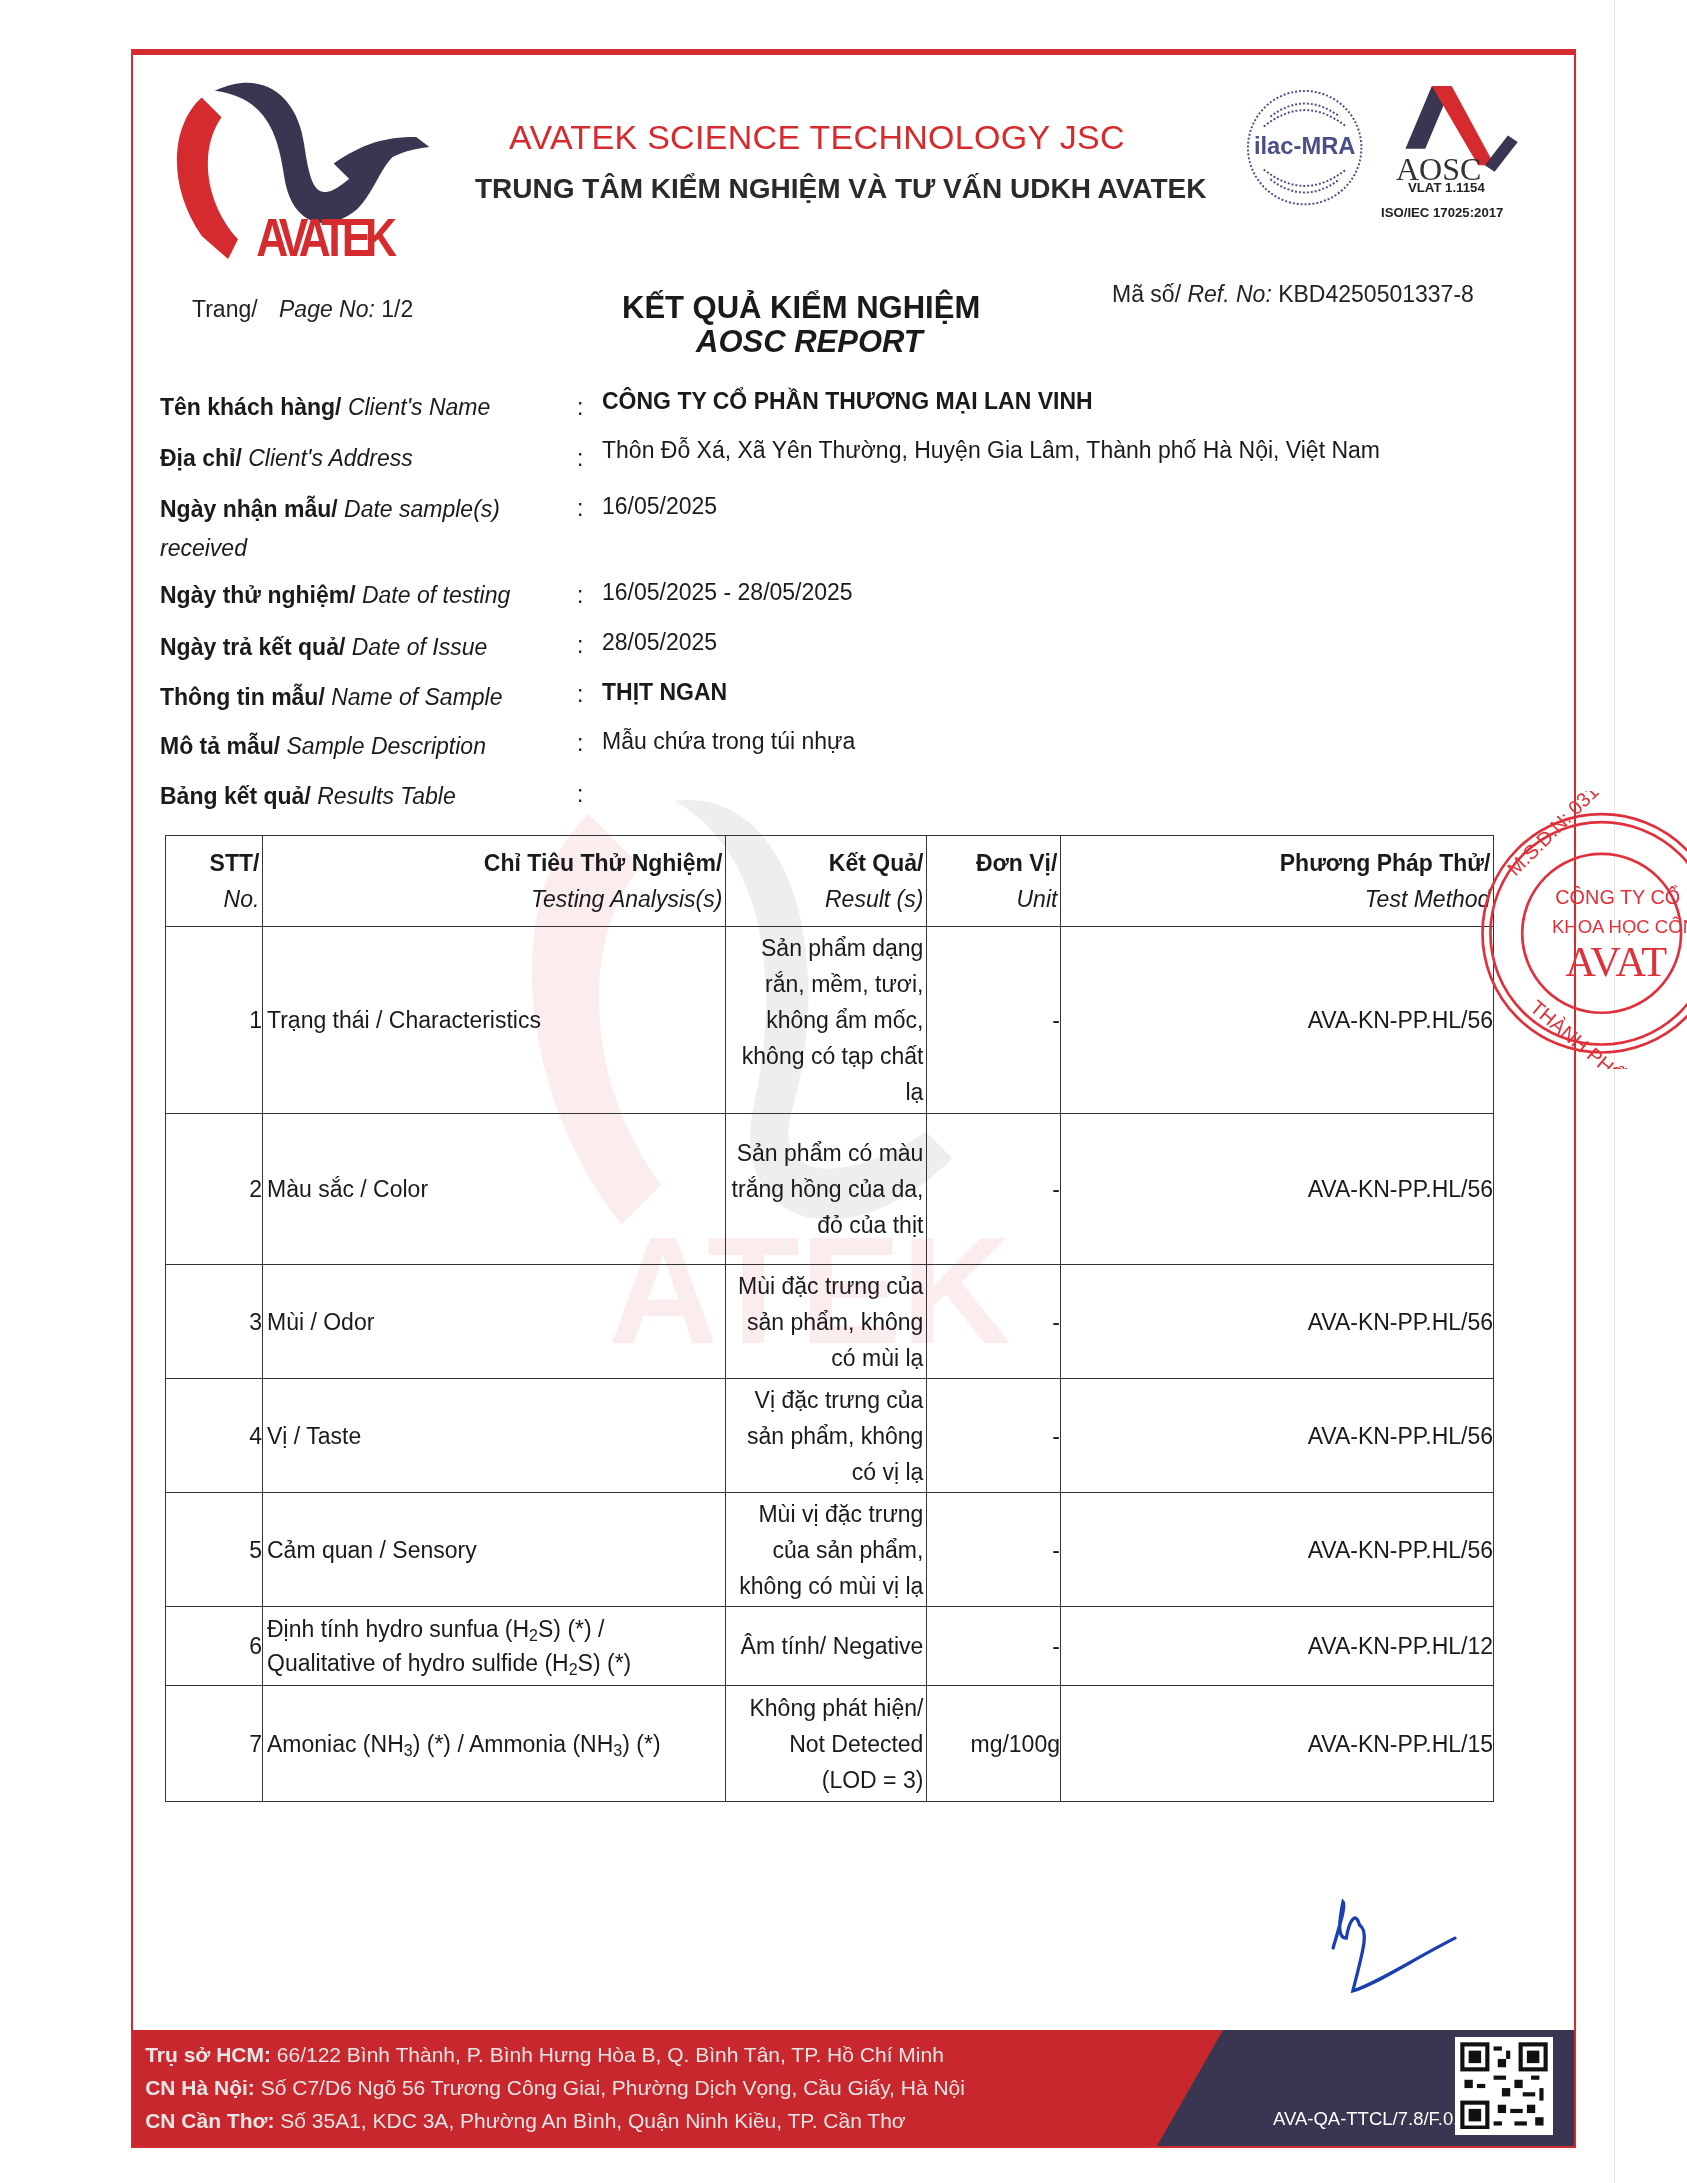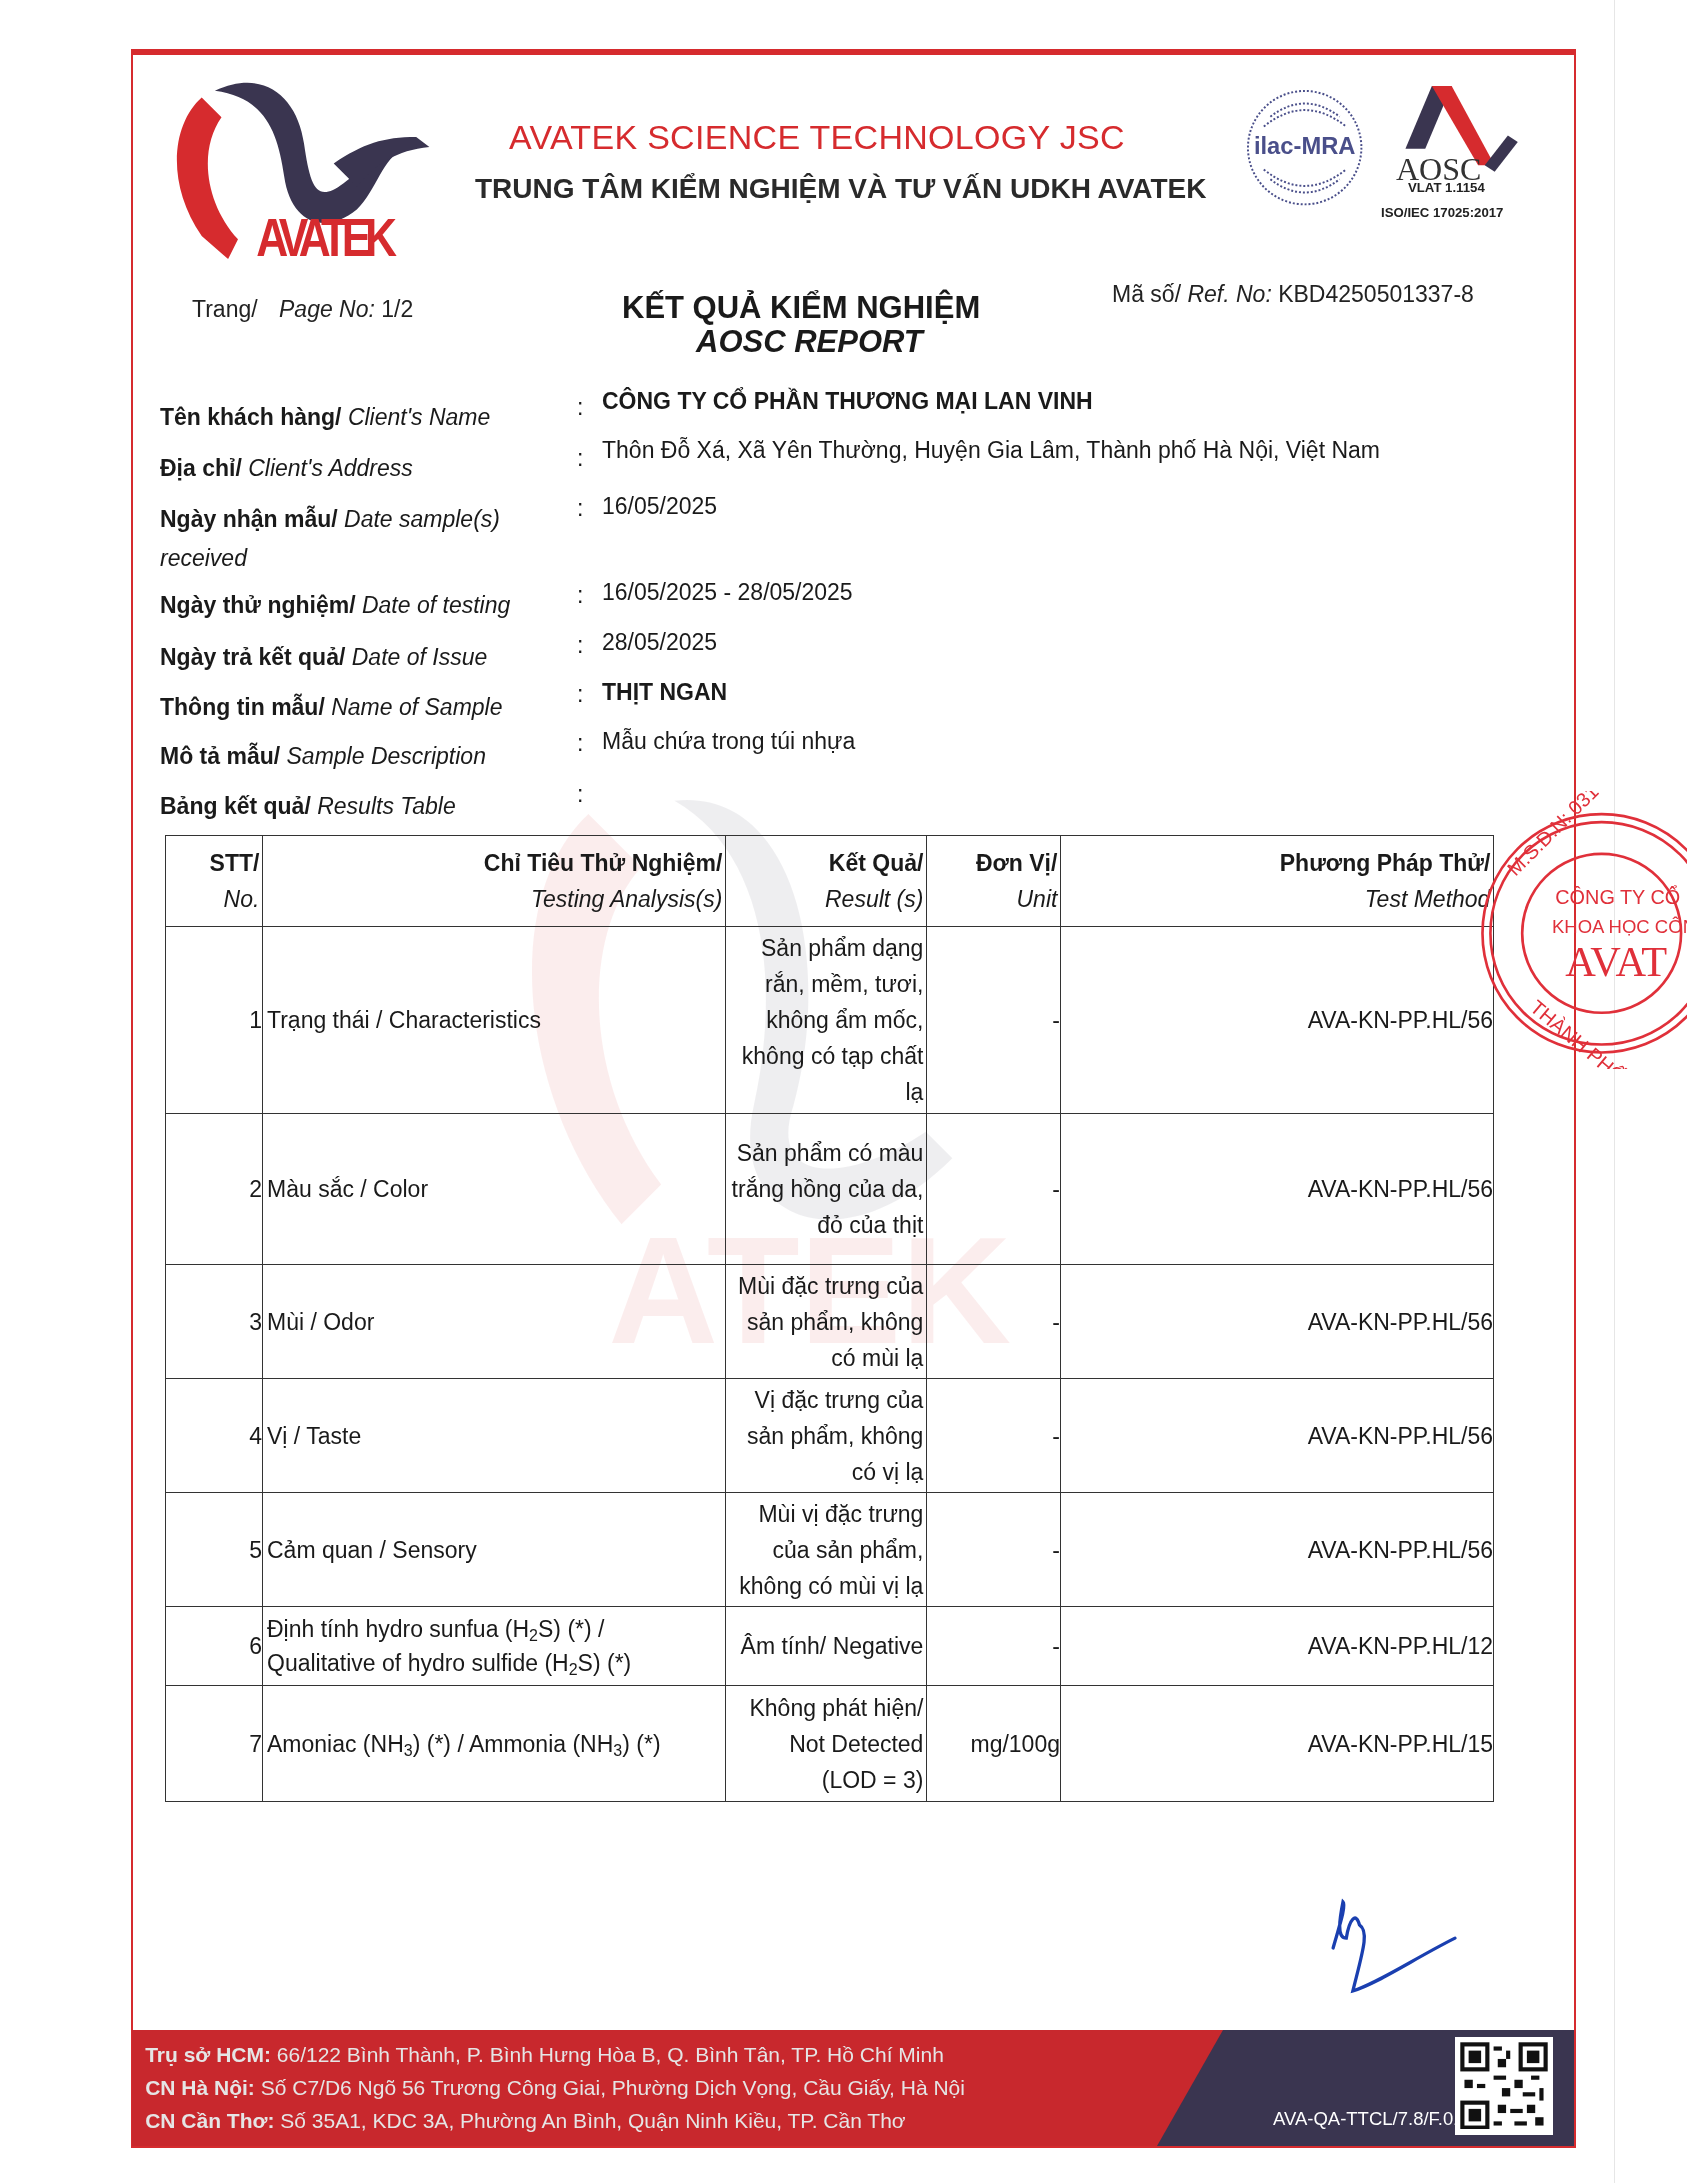--- a/index.html
+++ b/index.html
@@ -24,21 +24,21 @@
   .aosc-iso { position: absolute; left: 1381px; top: 205px; font-size: 13.2px; font-weight: bold; color: #222; }
 
   .page-no { position: absolute; left: 192px; top: 296px; font-size: 23px; color: #222; }
   .page-no i { font-style: italic; margin-left: 15px; }
   .title-vn { position: absolute; left: 622px; top: 290px; font-size: 31px; font-weight: bold; color: #1a1a1a; }
   .title-en { position: absolute; left: 696px; top: 324px; font-size: 31px; font-weight: bold; font-style: italic; color: #1a1a1a; }
   .ref-no { position: absolute; left: 1092px; top: 281px; font-size: 23px; color: #222; margin-left: 20px; }
   .ref-no i { font-style: italic; }
 
   
-  .info-row { position: absolute; left: 160px; font-size: 23px; color: #1a1a1a; margin-top: 10px; }
+  .info-row { position: absolute; left: 160px; font-size: 23px; color: #1a1a1a; }
   .info-row .lbl b { font-weight: bold; }
   .info-row .lbl i { font-style: italic; }
   .info-colon { position: absolute; left: 577px; font-size: 23px; }
   .info-val { position: absolute; left: 602px; font-size: 23px; color: #1a1a1a; }
   .info-val.bold { font-weight: bold; }
 
   
   .results { position: absolute; left: 165px; top: 835px; width: 1327px; border-collapse: collapse; table-layout: fixed; }
   .results th, .results td { border: 1.3px solid #333; text-align: right; vertical-align: middle; font-size: 23px; line-height: 36px; color: #1a1a1a; }
   .results th { font-weight: bold; padding: 4px 2.6px; height: 91px; }

